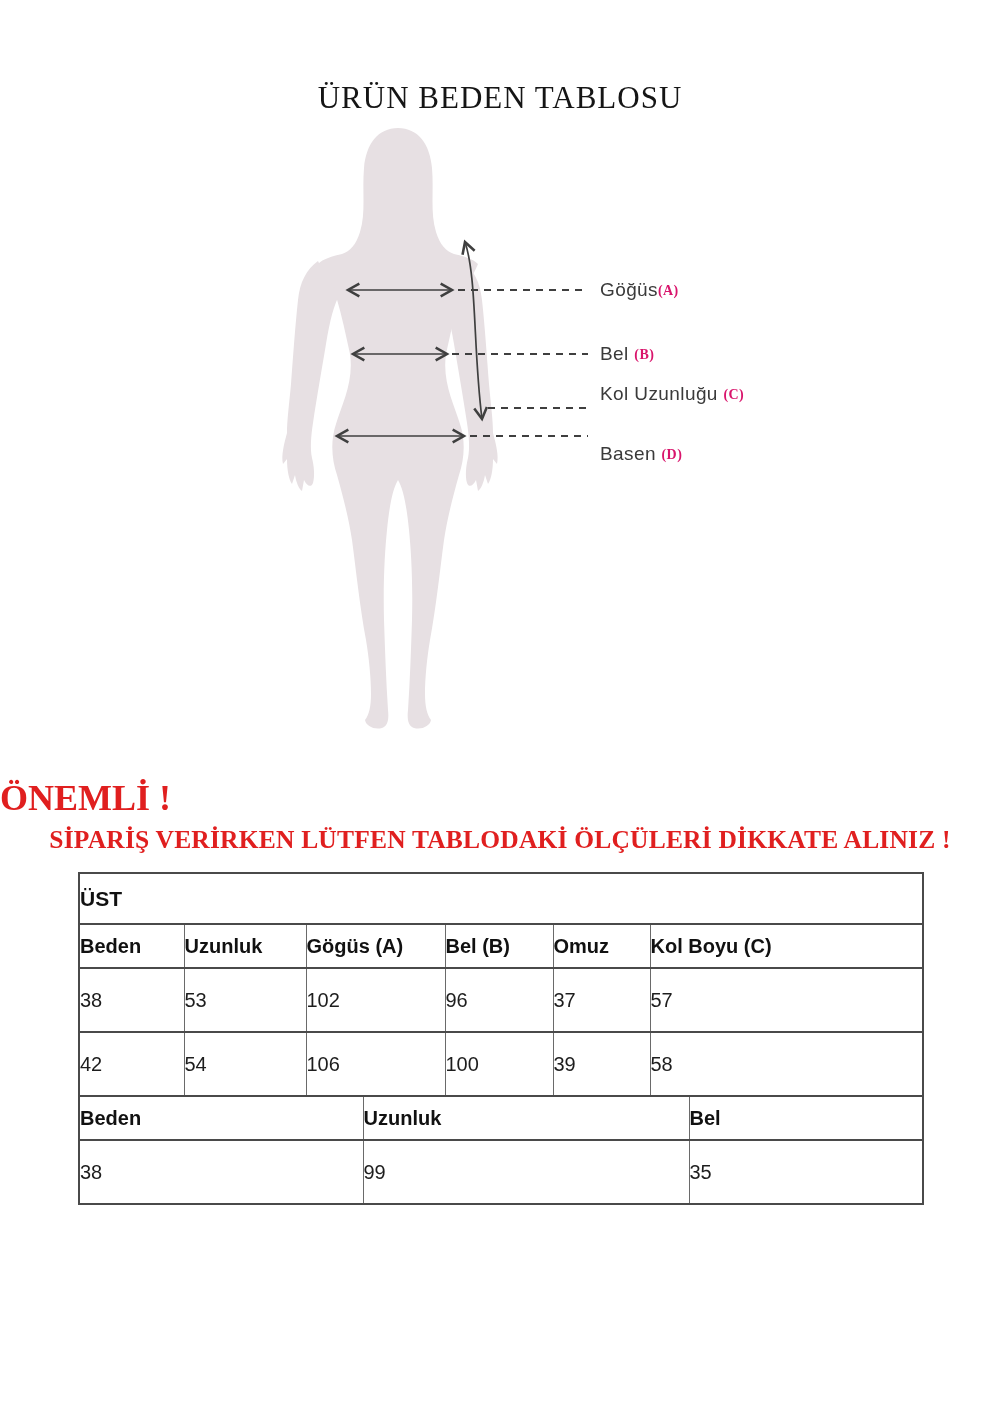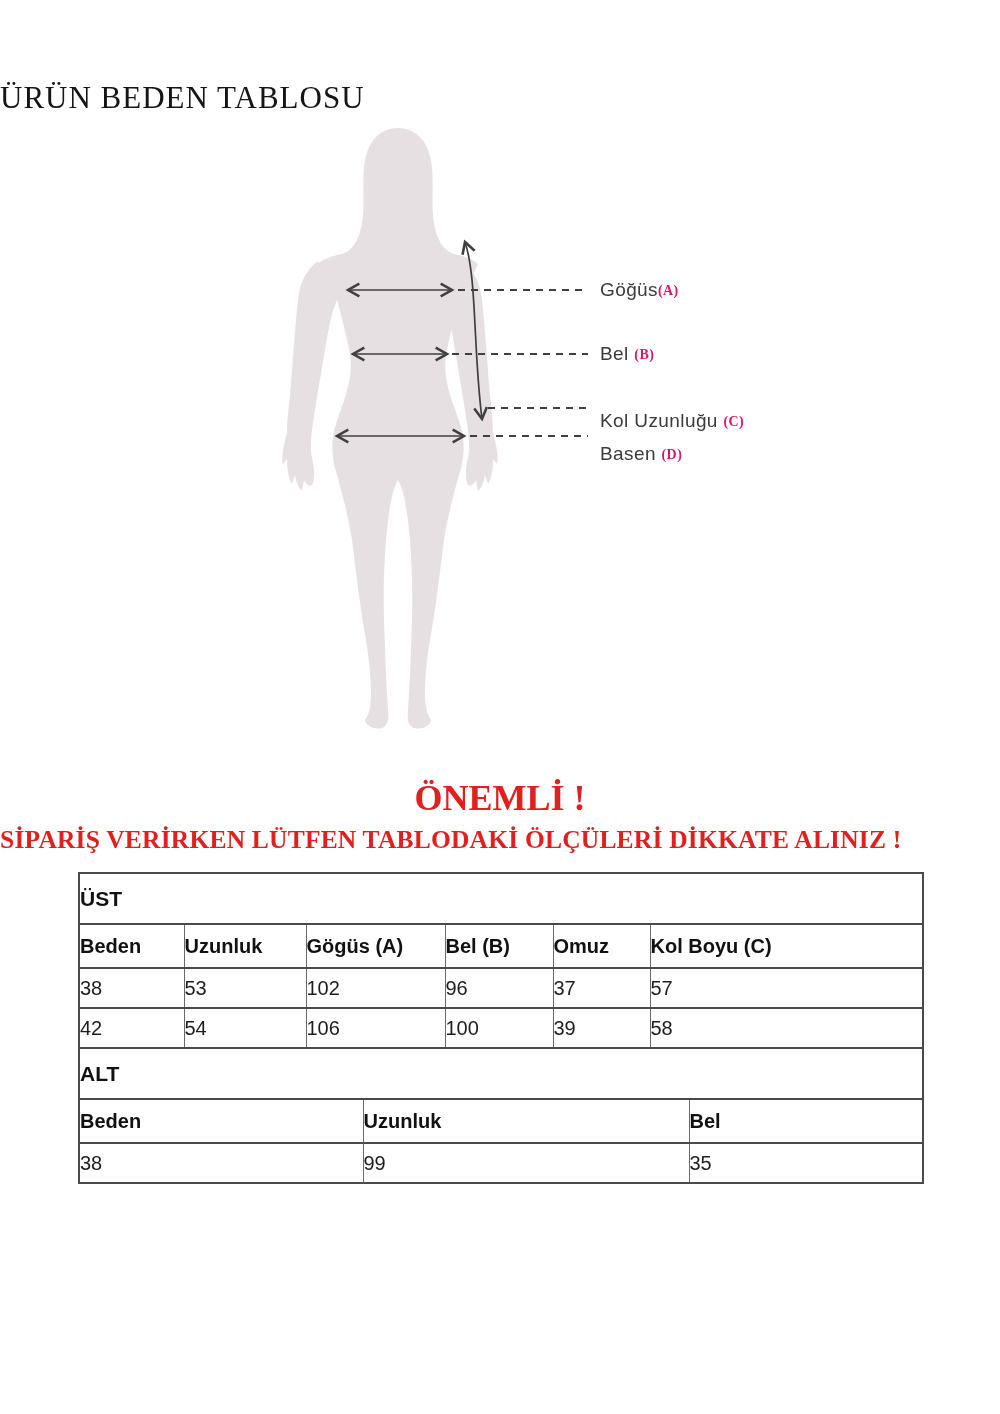--- a/index.html
+++ b/index.html
@@ -13,20 +13,21 @@
   }
   *{margin:0;padding:0;box-sizing:border-box;}
   html,body{background:#ffffff;}
   body{
     width:1000px;height:1414px;
     font-family:"Liberation Sans", sans-serif;
     position:relative;overflow:hidden;
   }
   .page-title{
     margin-top:80px;
+    text-align:center;
     font-family:"Liberation Serif", serif;
     font-weight:normal;
     font-size:31px;
     letter-spacing:1px;
     color:#151515;
   }
   .diagram{
     position:relative;
     width:888px;height:625px;
     margin-top:2px;
@@ -43,28 +44,28 @@
   }
   .dlabel .letter{
     font-family:"Liberation Serif", serif;
     font-weight:bold;
     font-size:14px;
     color:var(--accent);
     vertical-align:1px;
   }
   .warn-head{
     margin-top:34px;
-    text-align:center;
     font-family:"Liberation Serif", serif;
     font-weight:bold;
     font-size:36px;
     color:var(--warn);
   }
   .warn-line{
     margin-top:6px;
+    text-align:center;
     font-family:"Liberation Serif", serif;
     font-weight:bold;
     font-size:25.5px;
     letter-spacing:0.2px;
     color:var(--warn);
     white-space:nowrap;
   }
   .tablewrap{
     width:844px;
     margin:17px auto 0 auto;
@@ -80,21 +81,21 @@
     border-bottom:2px solid var(--border-dark);
     border-left:1px solid var(--border-light);
     border-right:1px solid var(--border-light);
     text-align:left;
     vertical-align:middle;
     color:#1d1d1d;
     font-size:20px;
   }
   td.section{height:51px;font-weight:bold;font-size:21px;color:#111;}
   td.head{height:44px;font-weight:bold;color:#111;}
-  td.val{height:40px;}
+  td.val{height:64px;}
   tr td:first-child{border-left:2px solid var(--border-dark);}
   tr td:last-child{border-right:2px solid var(--border-dark);}
 </style>
 </head>
 <body>
 
 <div class="page">
 
   <h1 class="page-title">ÜRÜN BEDEN TABLOSU</h1>
 
@@ -189,21 +190,21 @@
       <line class="dash" x1="488" y1="290" x2="588" y2="290"></line>
       <line class="dash" x1="470" y1="318" x2="588" y2="318"></line>
     </svg>
 
     <div class="dlabel" style="top:161px">
       <span>Göğüs</span><span class="letter">(A)</span>
     </div>
     <div class="dlabel" style="top:225px">
       <span>Bel </span><span class="letter">(B)</span>
     </div>
-    <div class="dlabel" style="top:292px">
+    <div class="dlabel" style="top:265px">
       <span>Kol Uzunluğu </span><span class="letter">(C)</span>
     </div>
     <div class="dlabel" style="top:325px">
       <span>Basen </span><span class="letter">(D)</span>
     </div>
   </div>
 
   <div class="warn-head">ÖNEMLİ !</div>
   <div class="warn-line">SİPARİŞ VERİRKEN LÜTFEN TABLODAKİ ÖLÇÜLERİ DİKKATE ALINIZ !</div>
 
@@ -249,23 +250,20 @@
     </tbody>
       </table>
 
     <table class="alt">
       <colgroup>
         <col style="width:284px">
           <col style="width:326px">
           <col style="width:234px">
       </colgroup>
       <tbody>
-          <tr>
-        <td class="section" colspan="3">ALT</td>
-      </tr>
       <tr>
         <td class="head">Beden</td>
         <td class="head">Uzunluk</td>
         <td class="head">Bel</td>
       </tr>
       <tr>
         <td class="val">38</td>
         <td class="val">99</td>
         <td class="val">35</td>
       </tr>

